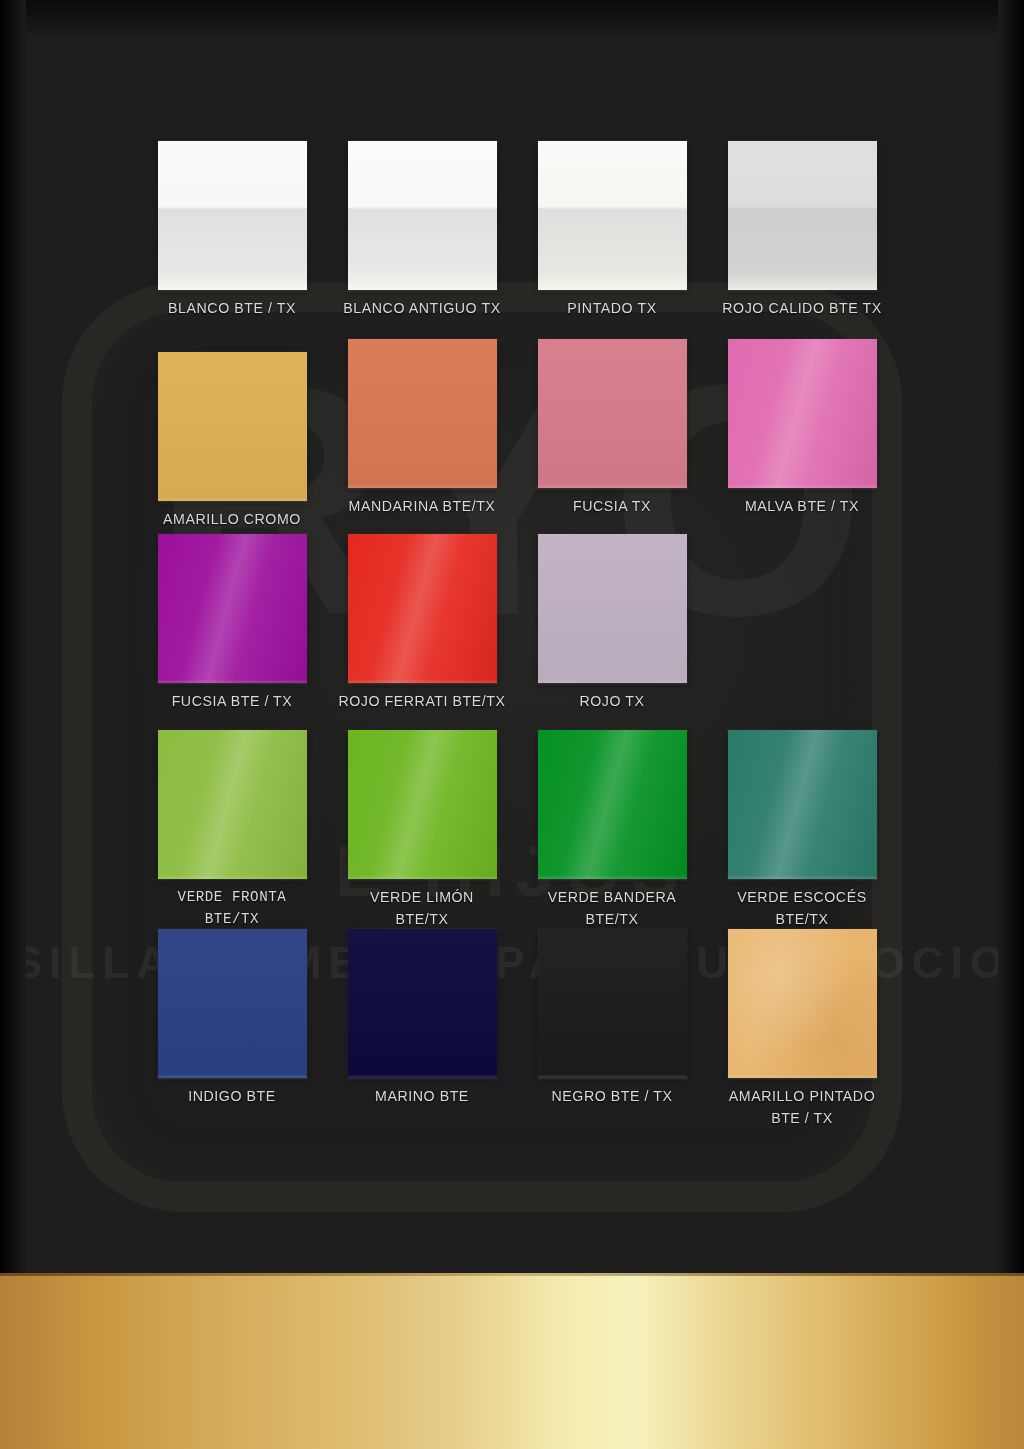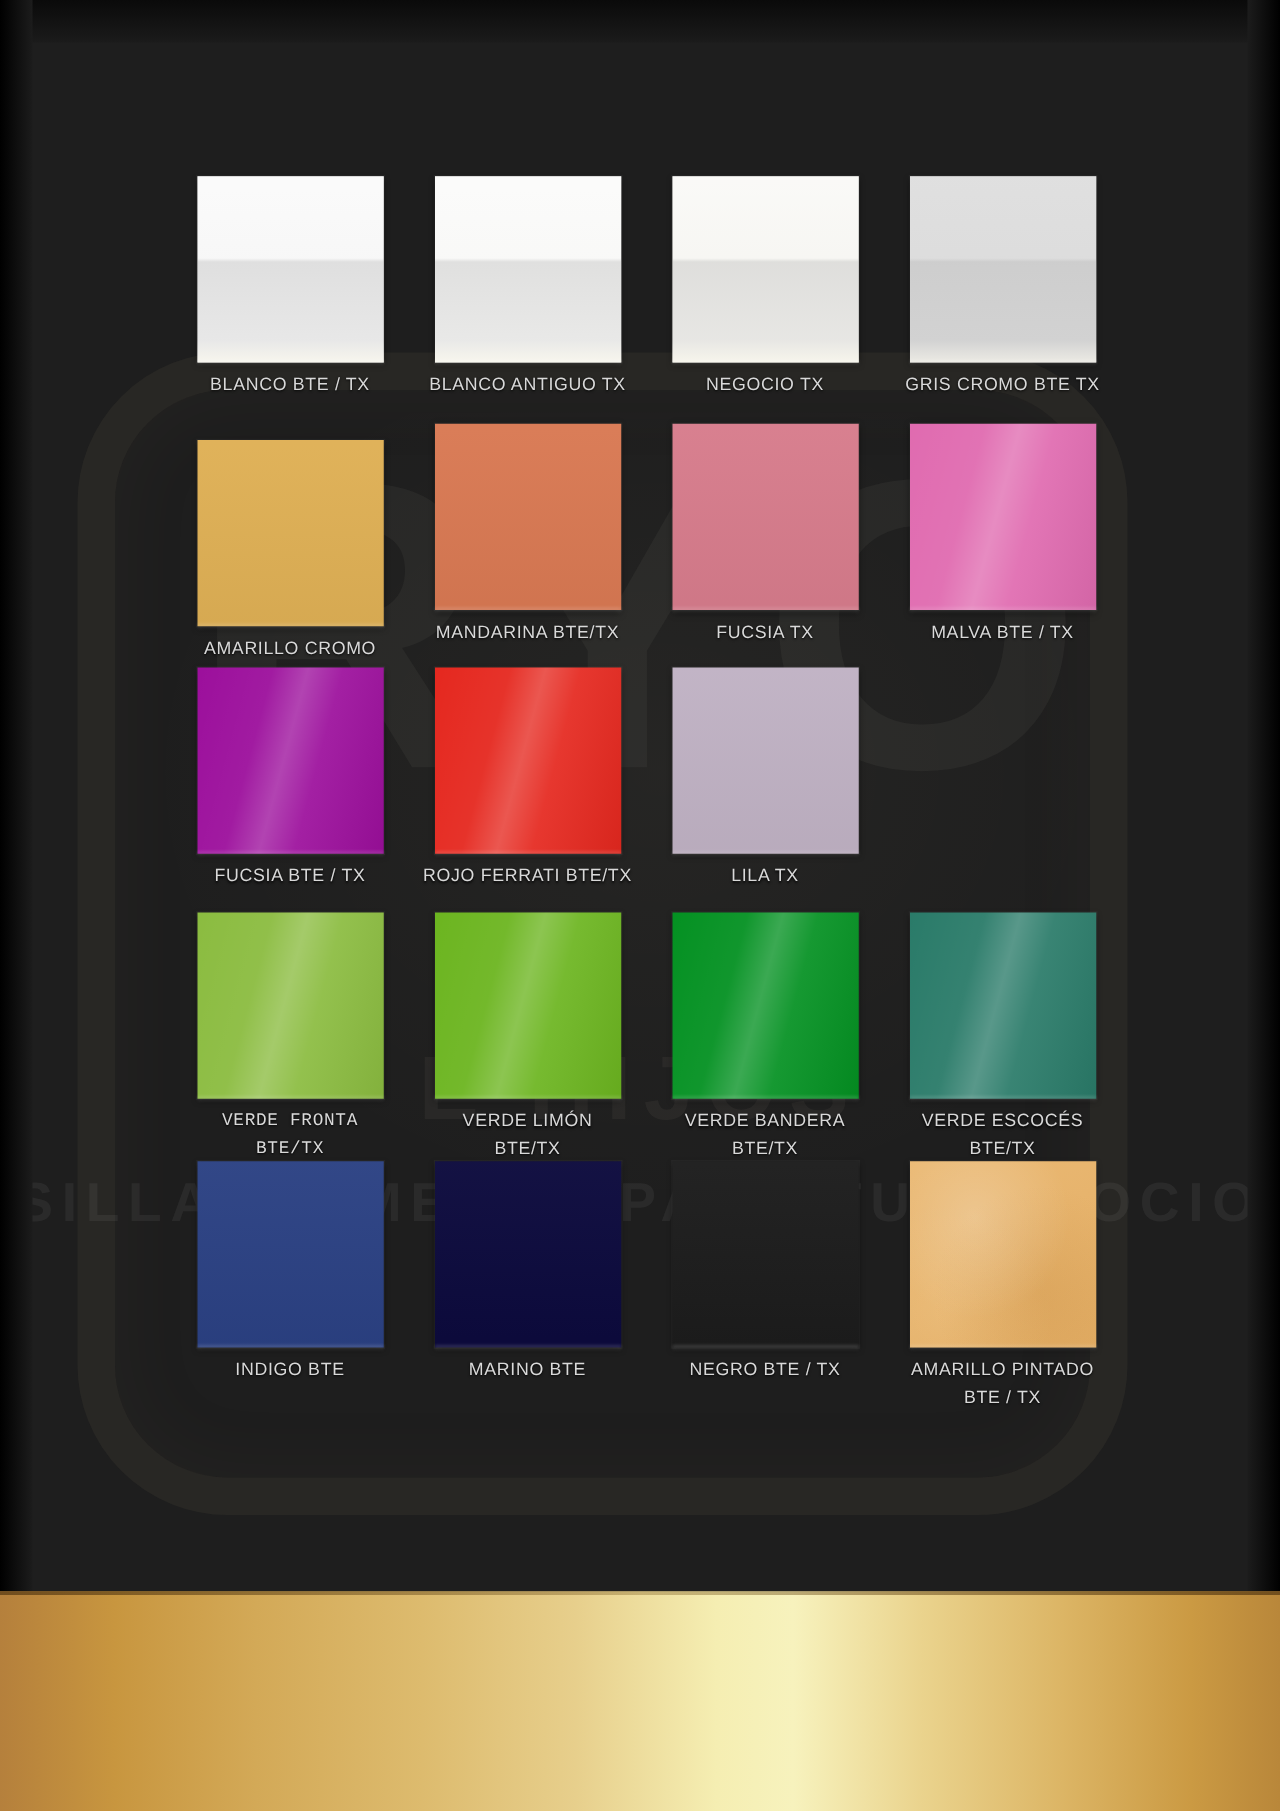--- a/index.html
+++ b/index.html
@@ -162,27 +162,27 @@
       <div class="cell" style="left: 299px; top: 141px;">
         <div class="chip" style="background: rgb(247, 247, 245);">
           <div class="sheen" style="background: linear-gradient(rgba(255, 255, 255, 0.55) 0%, rgba(252, 252, 252, 0.35) 44%, rgba(205, 205, 205, 0.55) 46%, rgba(215, 215, 215, 0.45) 88%, rgba(248, 246, 235, 0.75) 100%);"></div>
         </div>
         <div class="label">BLANCO ANTIGUO TX</div>
       </div>
       <div class="cell" style="left: 489px; top: 141px;">
         <div class="chip" style="background: rgb(244, 243, 238);">
           <div class="sheen" style="background: linear-gradient(rgba(255, 255, 255, 0.55) 0%, rgba(252, 252, 252, 0.35) 44%, rgba(205, 205, 205, 0.55) 46%, rgba(215, 215, 215, 0.45) 88%, rgba(248, 246, 235, 0.75) 100%);"></div>
         </div>
-        <div class="label">NEGOCIO TX</div>
+        <div class="label">PINTADO TX</div>
       </div>
       <div class="cell" style="left: 679px; top: 141px;">
         <div class="chip" style="background: rgb(220, 220, 220);">
           <div class="sheen" style="background: linear-gradient(rgba(226, 226, 226, 0.6) 0%, rgba(222, 222, 222, 0.4) 44%, rgba(196, 196, 196, 0.6) 46%, rgba(200, 200, 200, 0.5) 88%, rgba(243, 241, 232, 0.7) 100%);"></div>
         </div>
-        <div class="label">GRIS CROMO BTE TX</div>
+        <div class="label">ROJO CALIDO BTE TX</div>
       </div>
       <div class="cell" style="left: 109px; top: 352px;">
         <div class="chip" style="background: rgb(223, 176, 85);">
           <div class="sheen" style="background: linear-gradient(rgba(255, 255, 255, 0.03), rgba(0, 0, 0, 0.04));"></div>
         </div>
         <div class="label">AMARILLO CROMO
 BTE/TX</div>
       </div>
       <div class="cell" style="left: 299px; top: 339px;">
         <div class="chip" style="background: rgb(217, 121, 83);">
@@ -211,21 +211,21 @@
       <div class="cell" style="left: 299px; top: 534px;">
         <div class="chip" style="background: rgb(229, 40, 31);">
           <div class="sheen" style="background: linear-gradient(105deg, rgba(255, 255, 255, 0) 0%, rgba(255, 255, 255, 0.05) 32%, rgba(255, 255, 255, 0.22) 47%, rgba(255, 255, 255, 0.07) 62%, rgba(0, 0, 0, 0.06) 100%);"></div>
         </div>
         <div class="label">ROJO FERRATI BTE/TX</div>
       </div>
       <div class="cell" style="left: 489px; top: 534px;">
         <div class="chip" style="background: rgb(192, 178, 196);">
           <div class="sheen" style="background: linear-gradient(rgba(255, 255, 255, 0.03), rgba(0, 0, 0, 0.04));"></div>
         </div>
-        <div class="label">LILA TX</div>
+        <div class="label">ROJO TX</div>
       </div>
       <div class="cell" style="left: 109px; top: 730px; font-family: Liberation Mono, monospace;">
         <div class="chip" style="background: rgb(139, 188, 64);">
           <div class="sheen" style="background: linear-gradient(105deg, rgba(255, 255, 255, 0) 0%, rgba(255, 255, 255, 0.05) 32%, rgba(255, 255, 255, 0.22) 47%, rgba(255, 255, 255, 0.07) 62%, rgba(0, 0, 0, 0.06) 100%);"></div>
         </div>
         <div class="label">VERDE FRONTA
 BTE/TX</div>
       </div>
       <div class="cell" style="left: 299px; top: 730px;">
         <div class="chip" style="background: rgb(108, 181, 32);">

